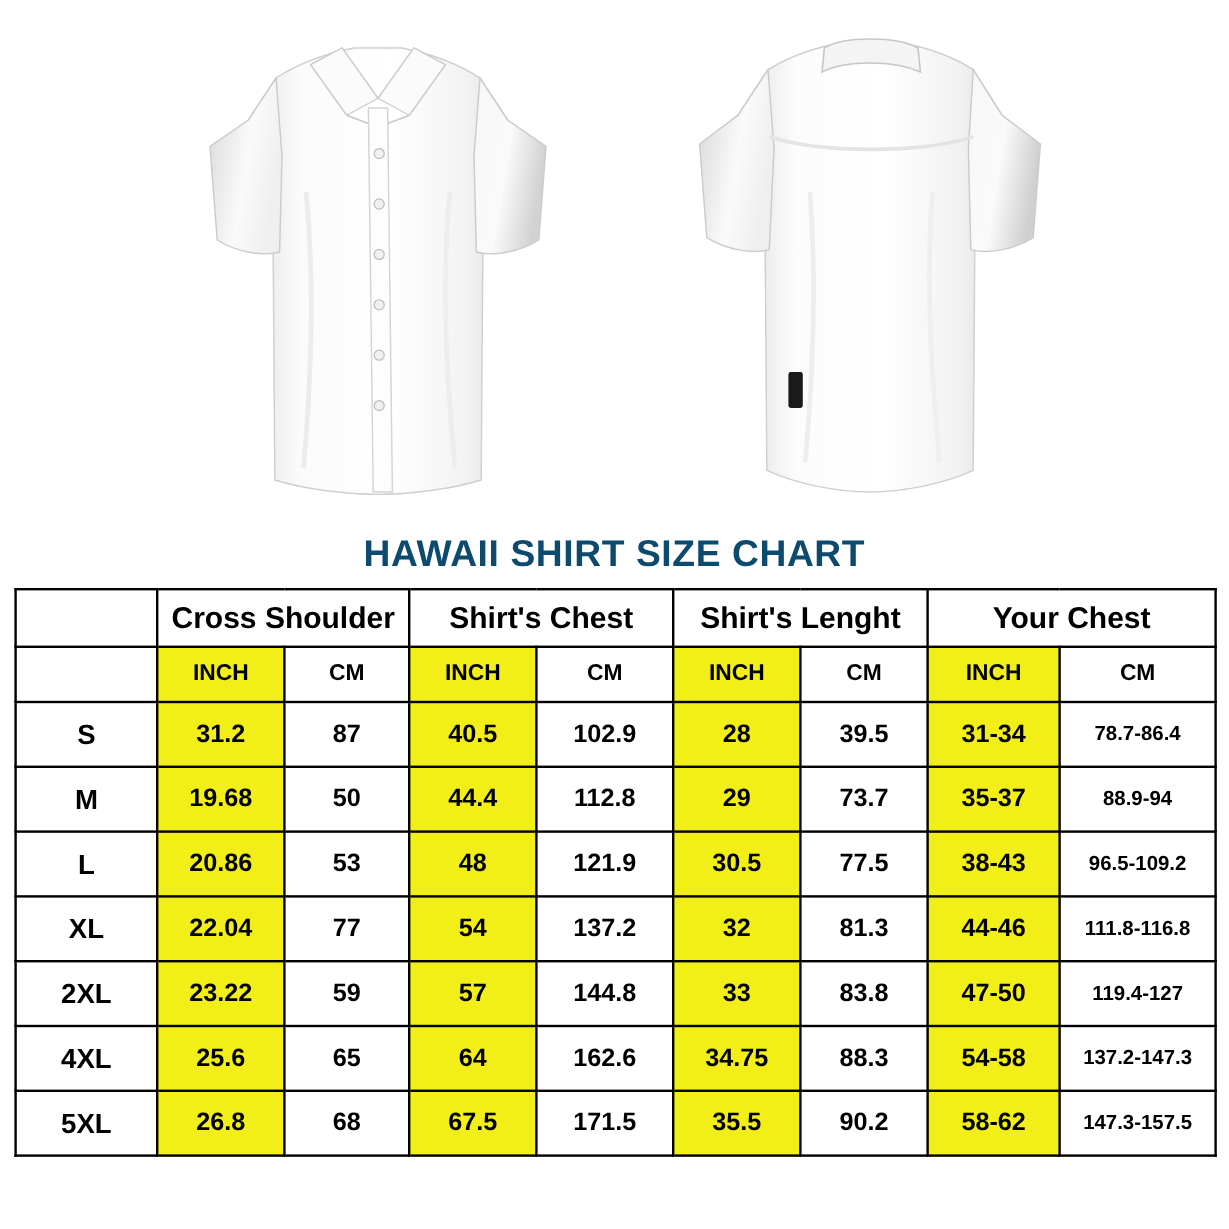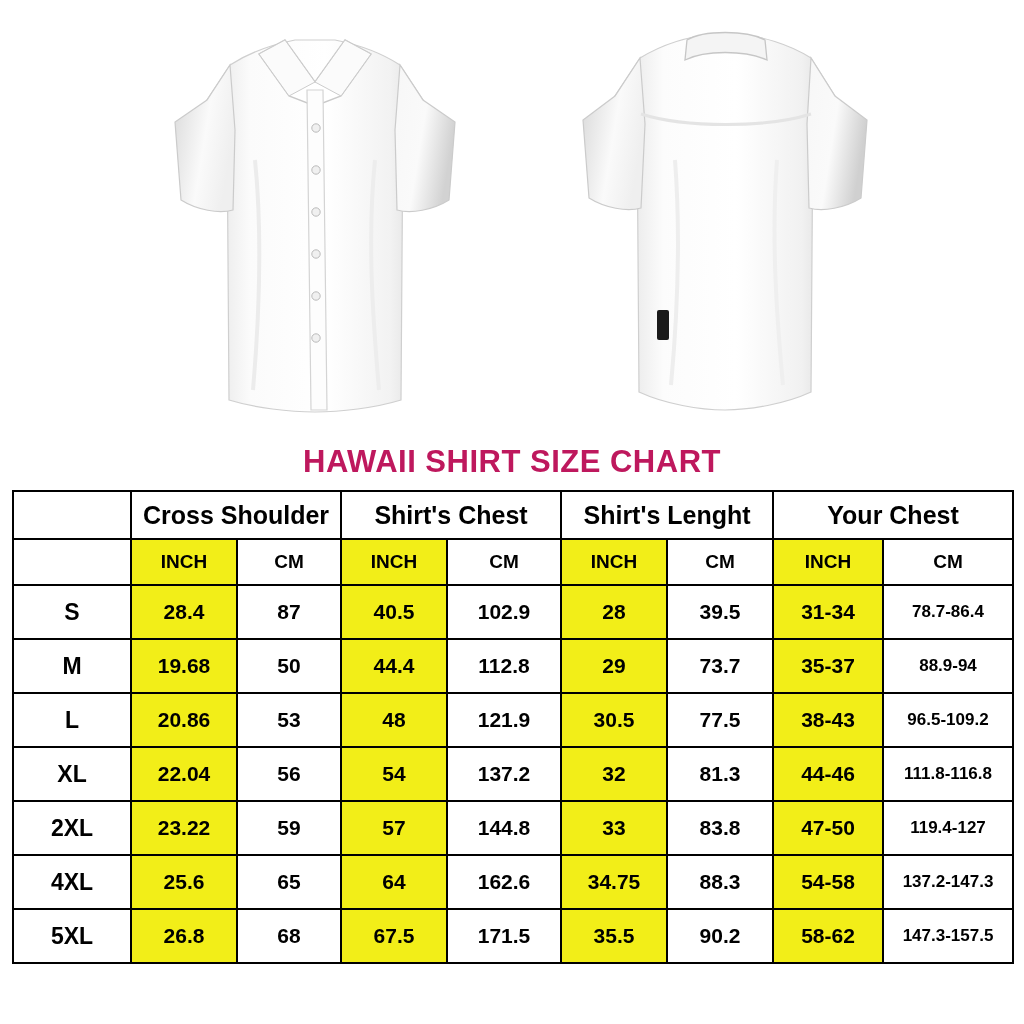--- a/index.html
+++ b/index.html
@@ -34,21 +34,21 @@
   }
   .shirt-front { left: 135px; }
   .shirt-back  { left: 545px; }
 
   
   .chart-title {
     text-align: center;
     font-size: 31px;
     font-weight: bold;
     letter-spacing: 0.5px;
-    color: #be185d;
+    color: #0c4a6e;
     margin: 0;
     padding: 4px 0 10px 0;
   }
 
   
   .table-wrap {
     padding: 0 12px;
   }
   table.size-chart {
     border-collapse: collapse;
@@ -213,21 +213,21 @@
           <th class="unit-head hl">INCH</th>
           <th class="unit-head">CM</th>
           <th class="unit-head hl">INCH</th>
           <th class="unit-head">CM</th>
         </tr>
       </thead>
       <tbody>
 
         <tr>
           <td class="size-col">S</td>
-          <td class="data hl">28.4</td>
+          <td class="data hl">31.2</td>
           <td class="data">87</td>
           <td class="data hl">40.5</td>
           <td class="data">102.9</td>
           <td class="data hl">28</td>
           <td class="data">39.5</td>
           <td class="data hl">31-34</td>
           <td class="data small">78.7-86.4</td>
         </tr>
 
         <tr>
@@ -250,21 +250,21 @@
           <td class="data">121.9</td>
           <td class="data hl">30.5</td>
           <td class="data">77.5</td>
           <td class="data hl">38-43</td>
           <td class="data small">96.5-109.2</td>
         </tr>
 
         <tr>
           <td class="size-col">XL</td>
           <td class="data hl">22.04</td>
-          <td class="data">56</td>
+          <td class="data">77</td>
           <td class="data hl">54</td>
           <td class="data">137.2</td>
           <td class="data hl">32</td>
           <td class="data">81.3</td>
           <td class="data hl">44-46</td>
           <td class="data small">111.8-116.8</td>
         </tr>
 
         <tr>
           <td class="size-col">2XL</td>

